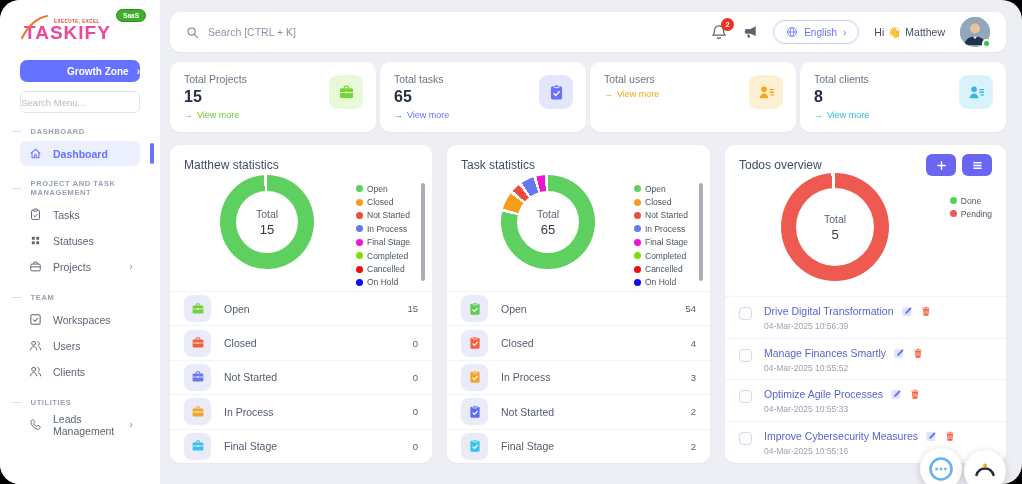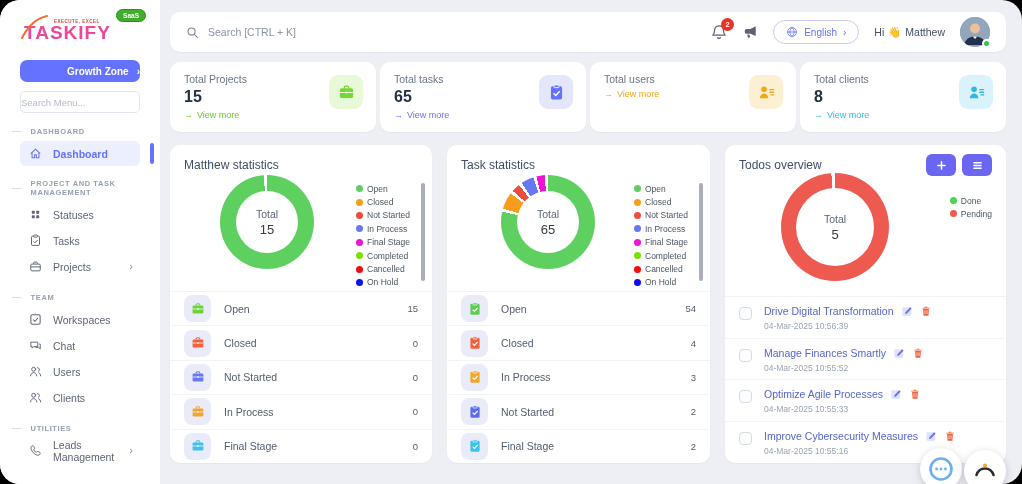--- a/index.html
+++ b/index.html
@@ -140,44 +140,44 @@
             <span class="nav-chev" style="visibility: hidden;">›</span>
           </div>
         </div>
       <div class="sec-label">
           <span>PROJECT AND TASK MANAGEMENT</span>
         </div>
       <div class="sec-items">
 
       <div class="nav-item">
             <span class="nav-ic">
+              <svg viewBox="0 0 14 14" fill="none" stroke="currentColor" stroke-width="1.05">
+                <rect x="2.7" y="2.3" width="8.6" height="10" rx="1.2"></rect>
+                <rect x="5" y="1.1" width="4" height="2.3" rx="0.7" fill="#fff"></rect>
+                <path d="M4.9 7.9l1.6 1.6 2.7-3"></path>
+              </svg>
+            </span>
+            <span class="nav-lbl">Tasks</span>
+            <span class="nav-chev" style="visibility: hidden;">›</span>
+          </div>
+          <div class="nav-item">
+            <span class="nav-ic">
               <svg viewBox="0 0 14 14" fill="currentColor">
                 <rect x="3" y="3" width="3.2" height="3.2" rx="0.9"></rect>
                 <rect x="7.8" y="3" width="3.2" height="3.2" rx="0.9"></rect>
                 <rect x="3" y="7.8" width="3.2" height="3.2" rx="0.9"></rect>
                 <rect x="7.8" y="7.8" width="3.2" height="3.2" rx="0.9"></rect>
               </svg>
             </span>
             <span class="nav-lbl">Statuses</span>
             <span class="nav-chev" style="visibility: hidden;">›</span>
           </div>
           <div class="nav-item">
             <span class="nav-ic">
               <svg viewBox="0 0 14 14" fill="none" stroke="currentColor" stroke-width="1.05">
-                <rect x="2.7" y="2.3" width="8.6" height="10" rx="1.2"></rect>
-                <rect x="5" y="1.1" width="4" height="2.3" rx="0.7" fill="#fff"></rect>
-                <path d="M4.9 7.9l1.6 1.6 2.7-3"></path>
-              </svg>
-            </span>
-            <span class="nav-lbl">Tasks</span>
-            <span class="nav-chev" style="visibility: hidden;">›</span>
-          </div>
-          <div class="nav-item">
-            <span class="nav-ic">
-              <svg viewBox="0 0 14 14" fill="none" stroke="currentColor" stroke-width="1.05">
                 <rect x="1.9" y="4.4" width="10.2" height="7.3" rx="1.2"></rect>
                 <path d="M5 4.2v-1c0-.5.4-.9.9-.9h2.2c.5 0 .9.4.9.9v1M1.9 7.4h10.2"></path>
               </svg>
             </span>
             <span class="nav-lbl">Projects</span>
             <span class="nav-chev">›</span>
           </div>
         </div>
       <div class="sec-label">
           <span>TEAM</span>
@@ -185,29 +185,20 @@
       <div class="sec-items">
 
       <div class="nav-item">
             <span class="nav-ic">
               <svg viewBox="0 0 14 14" fill="none" stroke="currentColor" stroke-width="1.1">
                 <rect x="2" y="2" width="10" height="10" rx="1.6"></rect>
                 <path d="M4.6 7.2l1.8 1.8 3.2-3.6"></path>
               </svg>
             </span>
             <span class="nav-lbl">Workspaces</span>
-            <span class="nav-chev" style="visibility: hidden;">›</span>
-          </div>
-          <div class="nav-item">
-            <span class="nav-ic">
-              <svg viewBox="0 0 14 14" fill="none" stroke="currentColor" stroke-width="1">
-                <path d="M2 3.4h7.4v4.8H5L3.4 9.8V8.2H2zM10.9 5.4h1.2v5.2L10.4 9H6.9"></path>
-              </svg>
-            </span>
-            <span class="nav-lbl">Chat</span>
             <span class="nav-chev" style="visibility: hidden;">›</span>
           </div>
           <div class="nav-item">
             <span class="nav-ic">
               <svg viewBox="0 0 14 14" fill="none" stroke="currentColor" stroke-width="1.05" stroke-linecap="round">
                 <circle cx="5" cy="4.6" r="2.1"></circle>
                 <path d="M1.6 11.7c.3-2.4 2-3.5 3.4-3.5s3.1 1.1 3.4 3.5M9.3 2.9c1.1.2 1.9 1 1.9 2.1 0 .8-.4 1.5-1 1.9M10.5 8.4c1.2.5 1.9 1.6 2 3.3"></path>
               </svg>
             </span>
             <span class="nav-lbl">Users</span>

